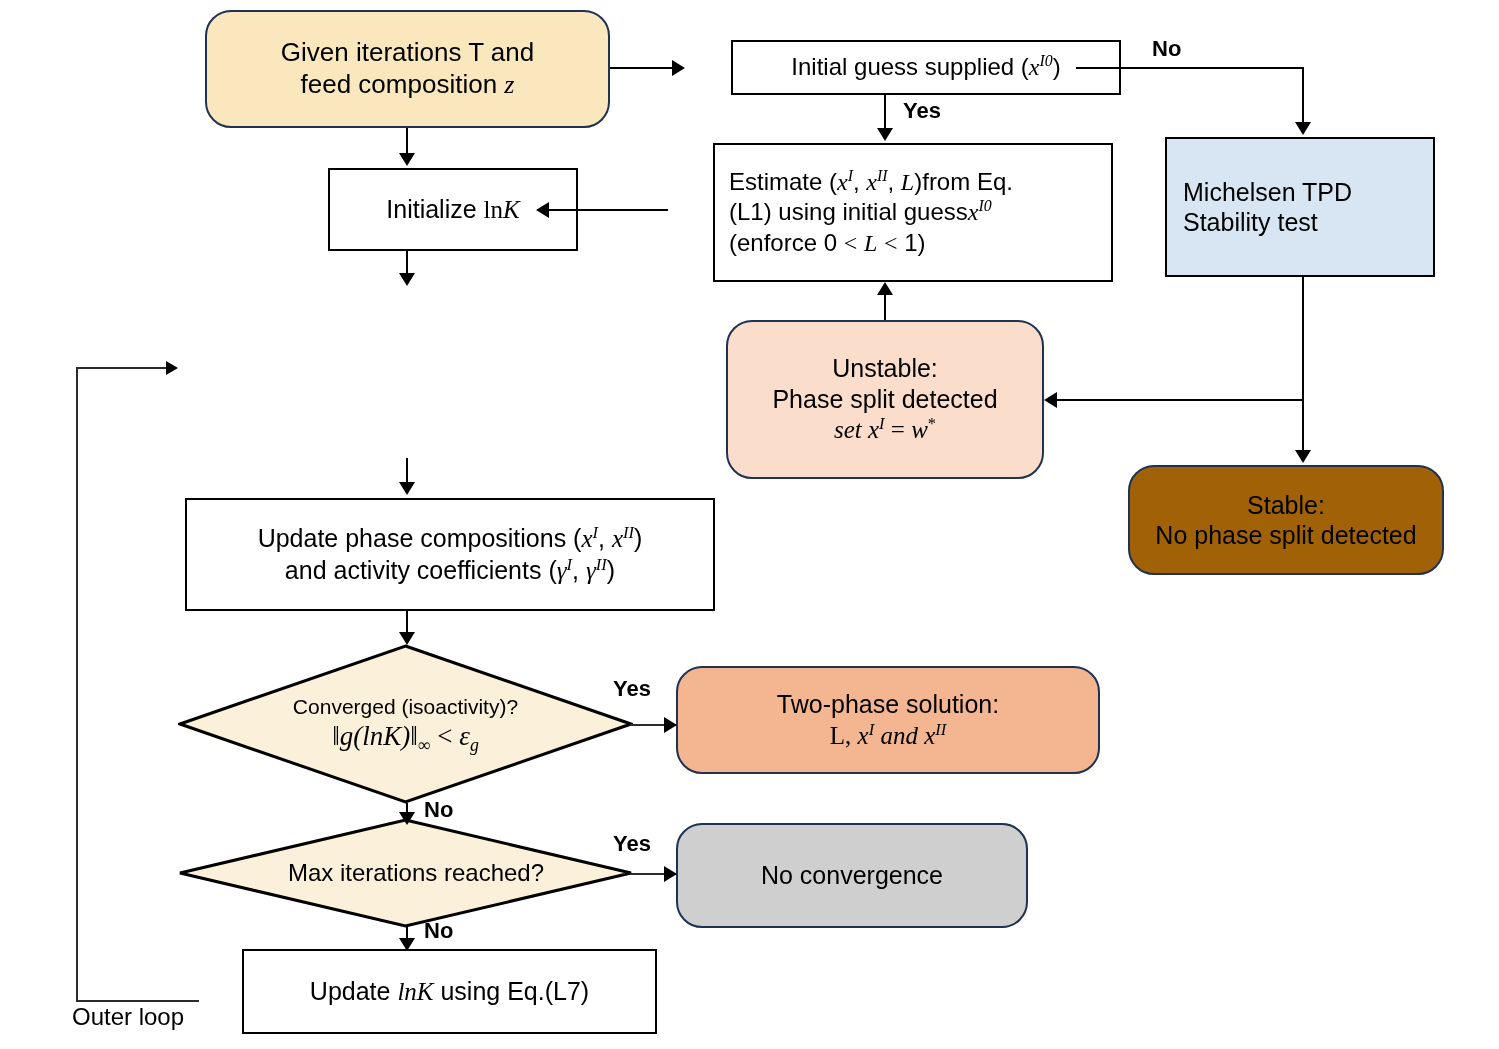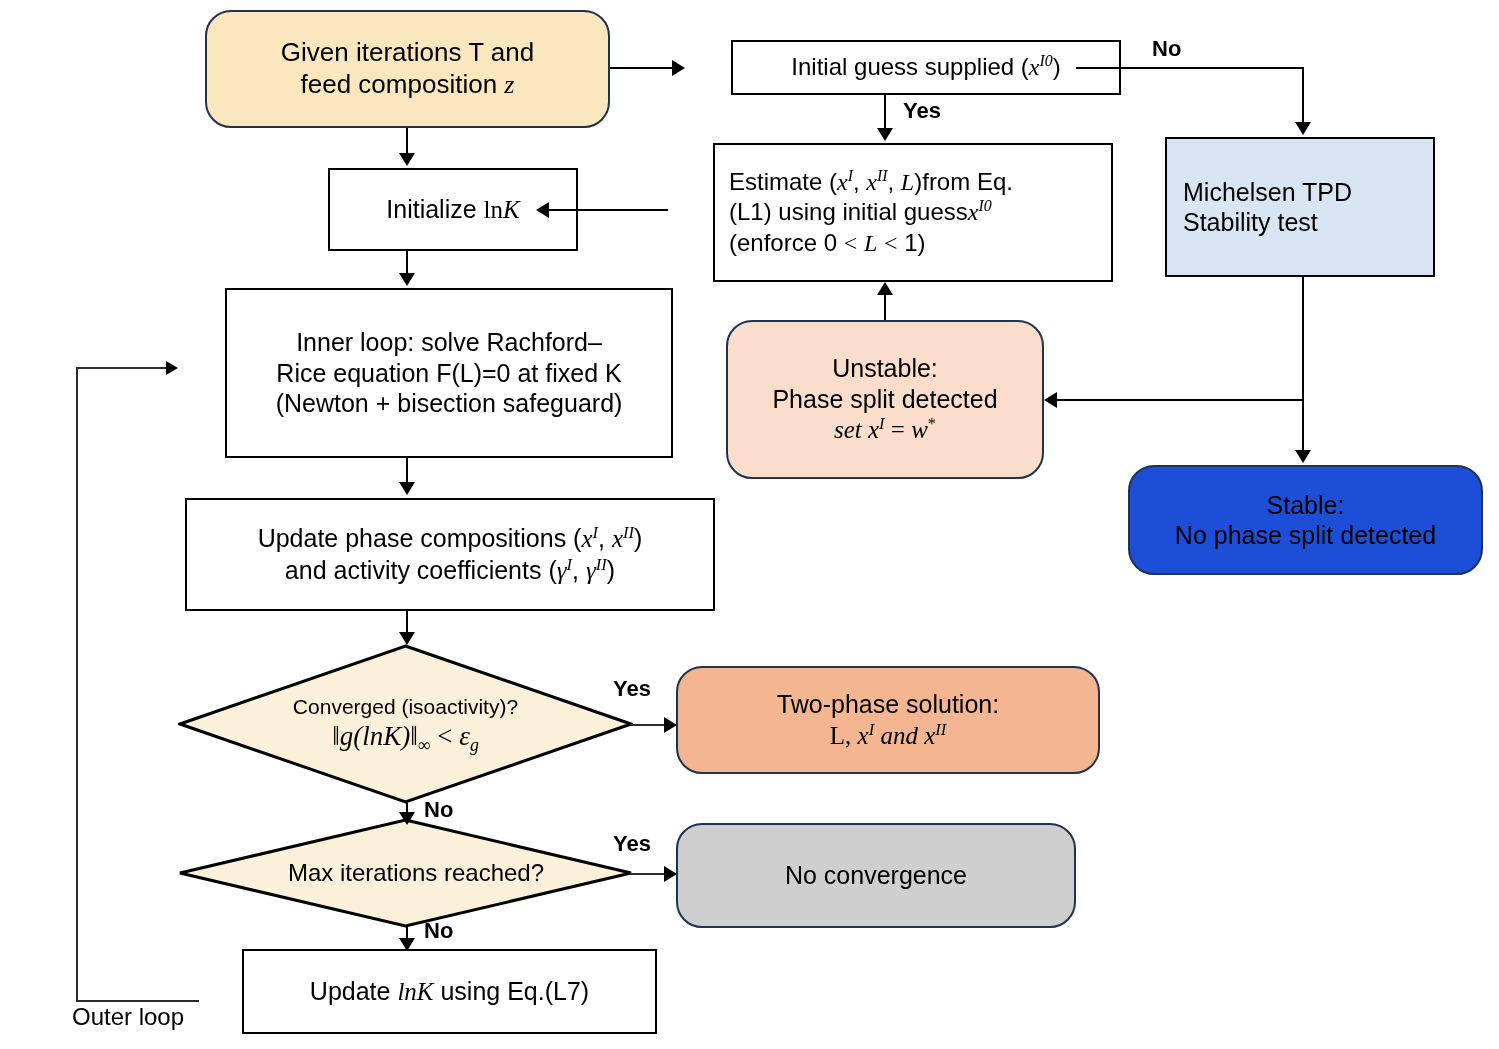--- a/index.html
+++ b/index.html
@@ -143,40 +143,33 @@
   </div>
 
   <div class="node round" style="left:726px; top:320px; width:318px; height:159px; background:#fbddcc; font-size:25px;">
     <div class="txt">
       <span>Unstable:</span><br>
       <span>Phase split detected</span><br>
       <span class="mathit">set </span><span class="mathit">x</span><sup class="sm mathit">I</sup><span class="mathup"> = </span><span class="mathit">w</span><sup class="sm mathup">*</sup>
     </div>
   </div>
 
-  <div class="node round" style="left:1128px; top:465px; width:355px; height:110px; background:#1d4ed8; font-size:25px;">
+  <div class="node round" style="left:1128px; top:465px; width:316px; height:110px; background:#a16207; font-size:25px;">
     <div class="txt">
       <span>Stable:</span><br>
       <span>No phase split detected</span>
     </div>
   </div>
 
   <div class="node rect" style="left:283px; top:168px; width:250px; height:83px; font-size:25px;">
     <div class="txt">
       <span>Initialize </span><span class="mathup">ln</span><span class="mathit">K</span>
     </div>
   </div>
 
-  <div class="node rect" style="left:180px; top:288px; width:448px; height:170px; font-size:25px;">
-    <div class="txt">
-      <span>Inner loop: solve Rachford–</span><br>
-      <span>Rice equation F(L)=0 at fixed K</span><br>
-      <span>(Newton + bisection safeguard)</span>
-    </div>
-  </div>
 
   <div class="node rect" style="left:140px; top:498px; width:530px; height:113px; font-size:25px;">
     <div class="txt">
       <span>Update phase compositions (</span><span class="mathit">x</span><sup class="sm mathit">I</sup><span>, </span><span class="mathit">x</span><sup class="sm mathit">II</sup><span>)</span><br>
       <span>and activity coefficients (</span><span class="mathit">γ</span><sup class="sm mathit">I</sup><span>, </span><span class="mathit">γ</span><sup class="sm mathit">II</sup><span>)</span>
     </div>
   </div>
 
   <div class="diamond-wrap" style="left:178px; top:644px; width:455px; height:160px;">
     <svg class="diamond-shape" viewBox="0 0 455 160" preserveAspectRatio="none">
@@ -201,21 +194,21 @@
     </div>
   </div>
 
   <div class="node round" style="left:676px; top:666px; width:424px; height:108px; background:#f3b690; font-size:25px;">
     <div class="txt">
       <span>Two-phase solution:</span><br>
       <span class="mathup">L, </span><span class="mathit">x</span><sup class="sm mathit">I</sup><span class="mathit"> and </span><span class="mathit">x</span><sup class="sm mathit">II</sup>
     </div>
   </div>
 
-  <div class="node round" style="left:676px; top:823px; width:400px; height:105px; background:#cfcfcf; font-size:25px;">
+  <div class="node round" style="left:676px; top:823px; width:352px; height:105px; background:#cfcfcf; font-size:25px;">
     <div class="txt">
       <span>No convergence</span><br>
     </div>
   </div>
 
   <div class="node rect" style="left:197px; top:949px; width:415px; height:85px; font-size:25px;">
     <div class="txt">
       <span>Update </span><span class="mathit">lnK</span><span> using Eq.(L7)</span>
     </div>
   </div>

